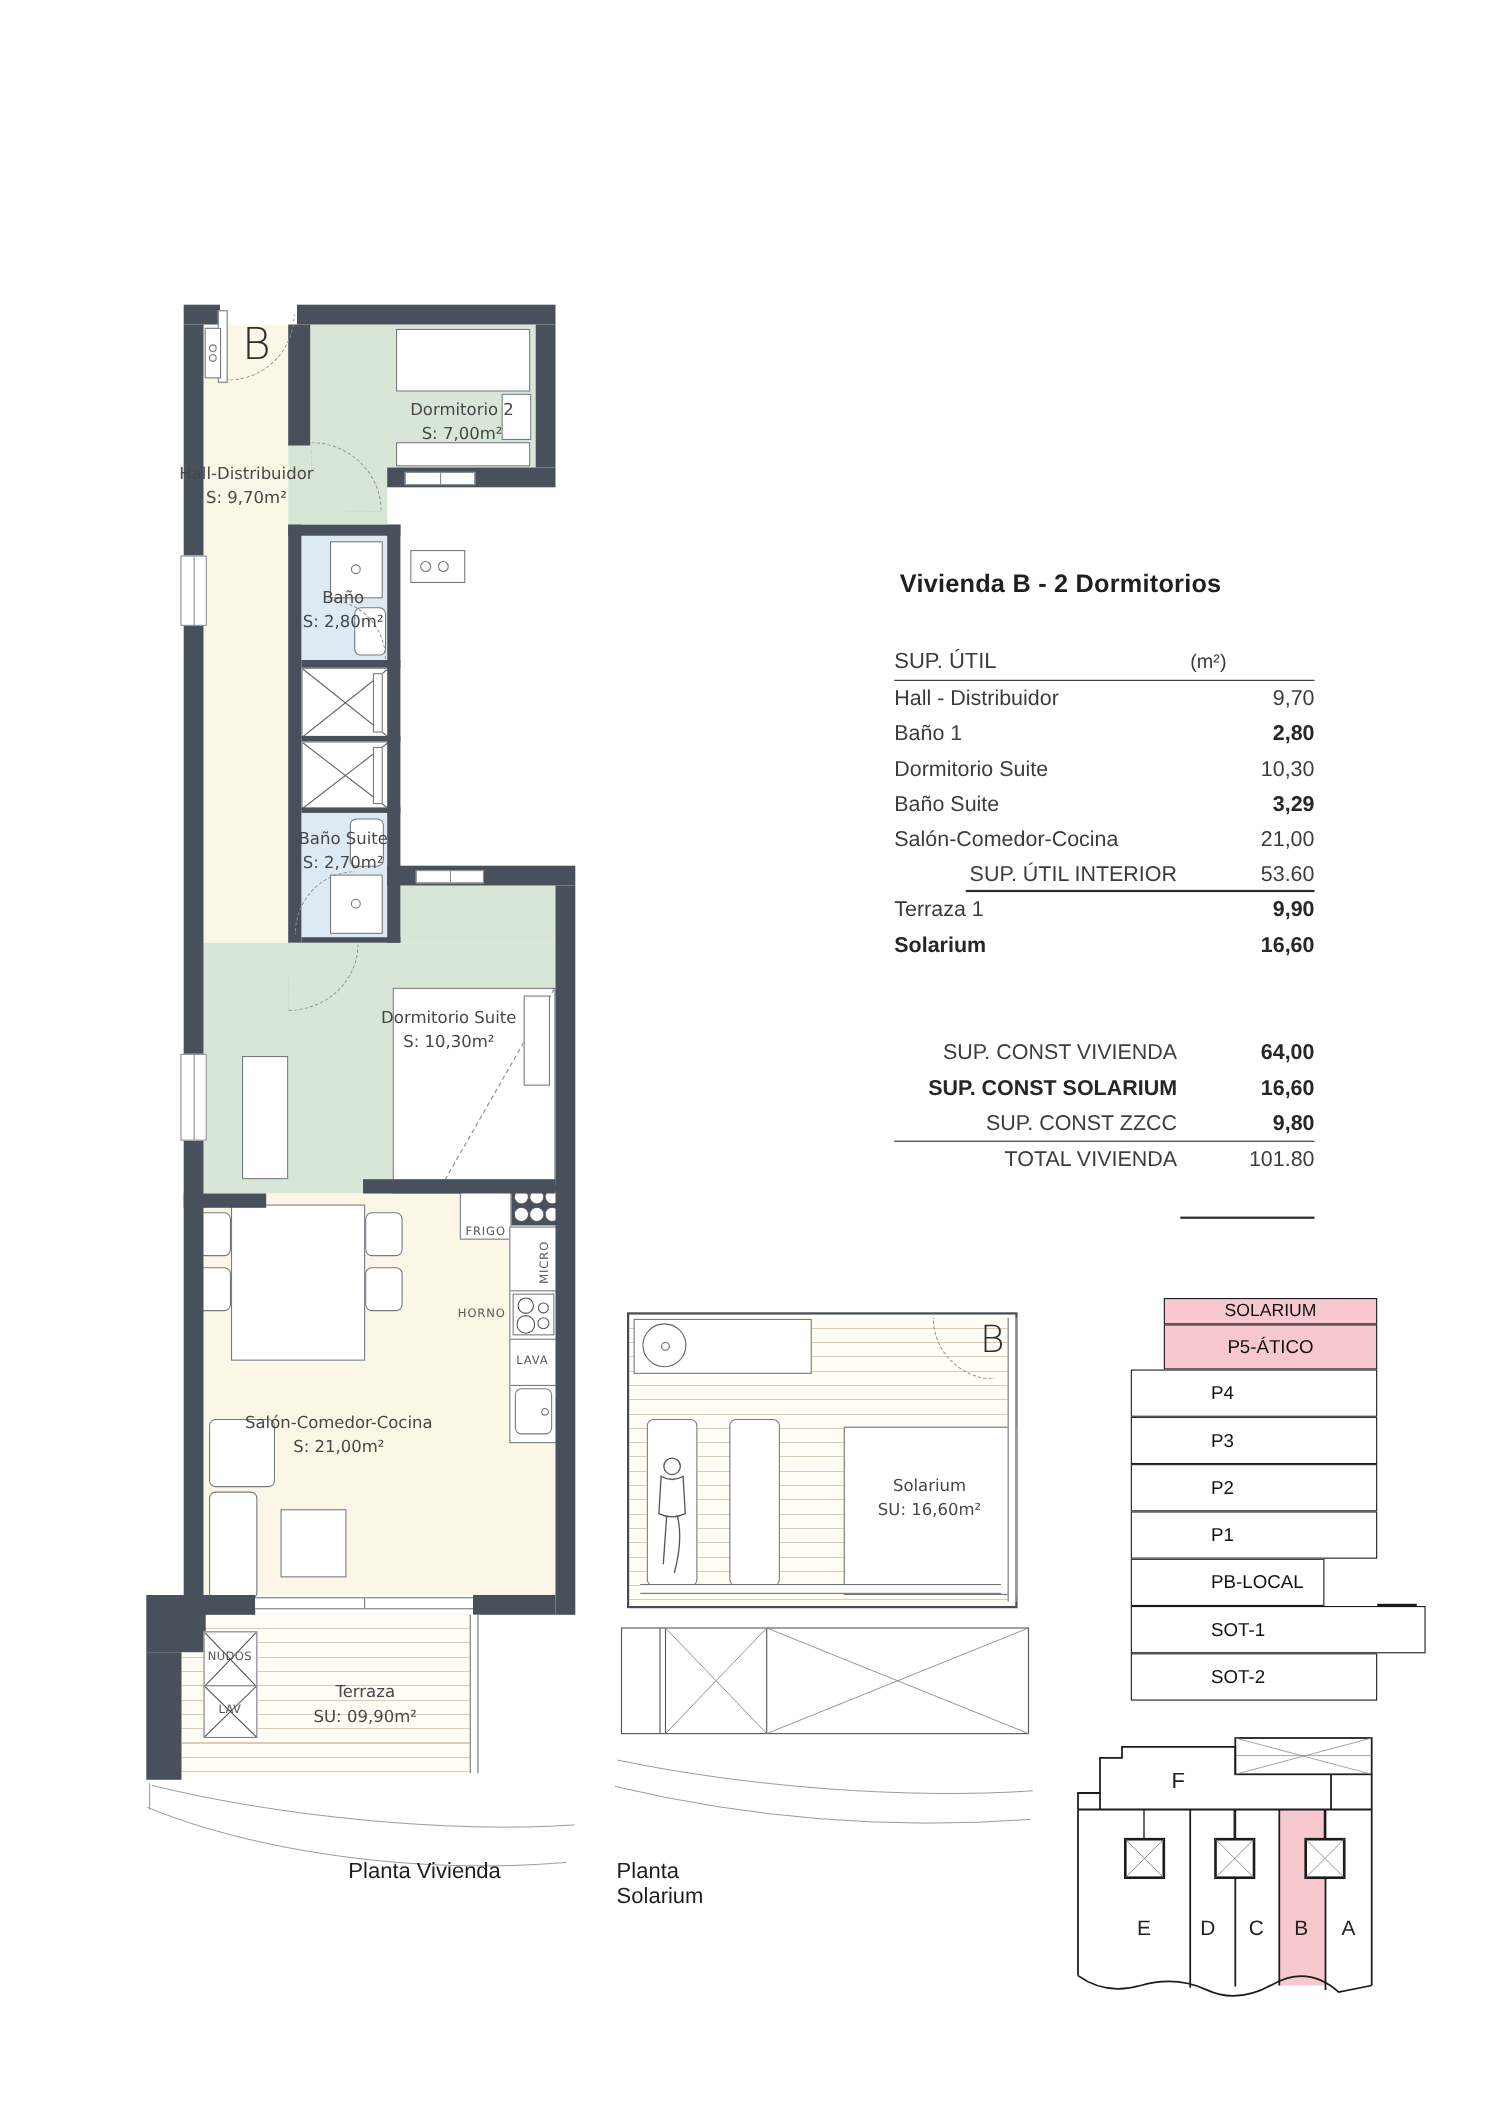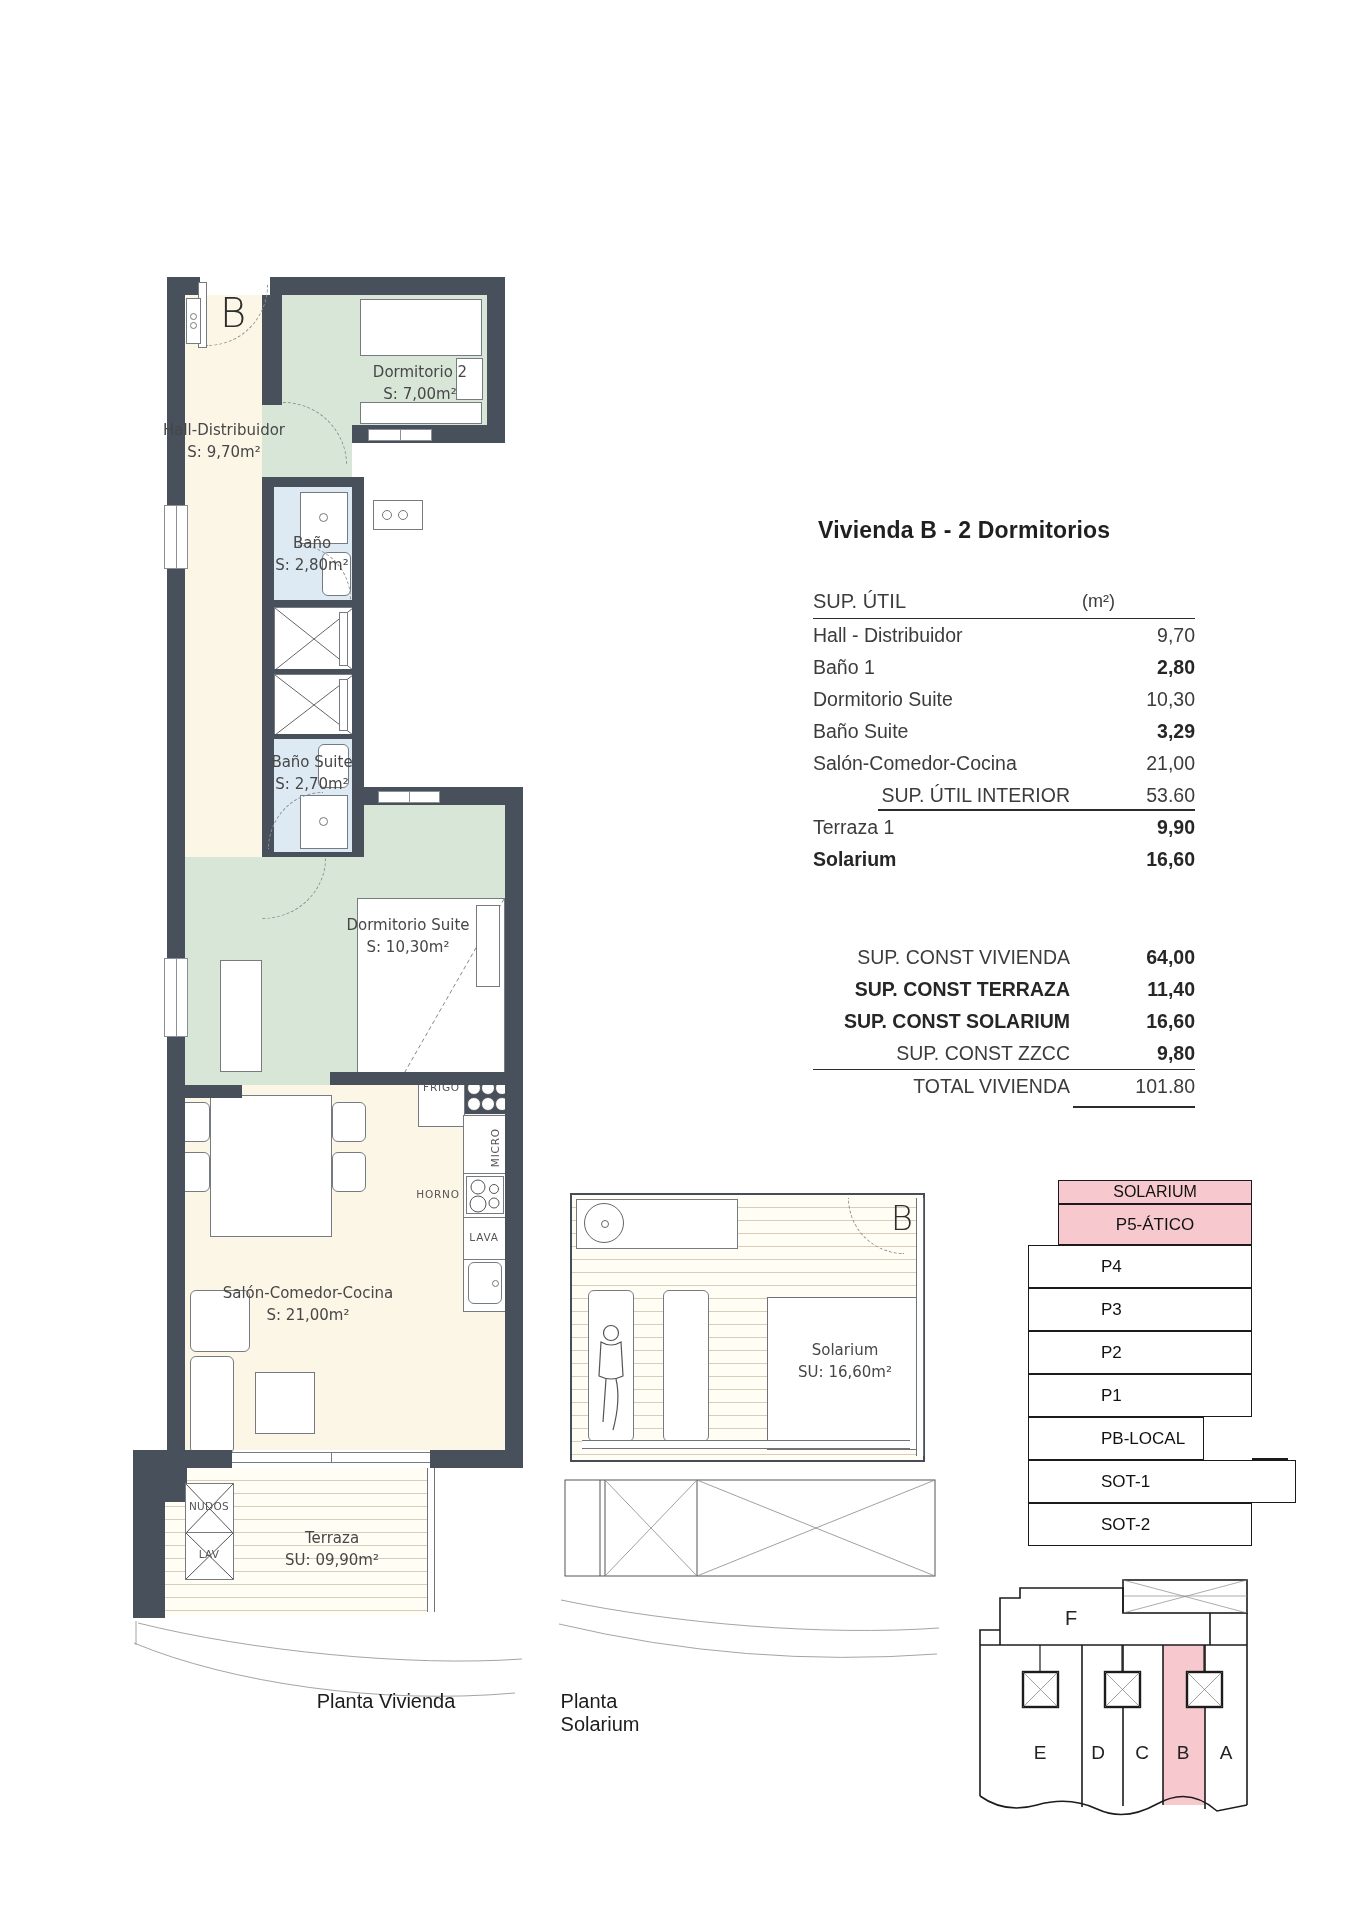--- a/index.html
+++ b/index.html
@@ -107,21 +107,21 @@
     <div class="furn" style="left:210px;top:1095px;width:120px;height:140px"></div>
     <div class="furn rnd" style="left:176px;top:1102px;width:32px;height:38px"></div>
     <div class="furn rnd" style="left:176px;top:1152px;width:32px;height:38px"></div>
     <div class="furn rnd" style="left:332px;top:1102px;width:32px;height:38px"></div>
     <div class="furn rnd" style="left:332px;top:1152px;width:32px;height:38px"></div>
 
     <div class="furn rnd" style="left:190px;top:1290px;width:58px;height:60px"></div>
     <div class="furn rnd" style="left:190px;top:1356px;width:42px;height:96px"></div>
     <div class="furn" style="left:255px;top:1372px;width:58px;height:60px"></div>
 
-    <div class="furn" style="left:418px;top:1080px;width:45px;height:45px;display:flex;align-items:flex-start;justify-content:center">
+    <div class="furn" style="left:418px;top:1080px;width:45px;height:45px;display:flex;align-items:flex-end;justify-content:center">
       <span class="sm">FRIGO</span>
     </div>
     <div class="wall" style="left:465px;top:1078px;width:47px;height:36px">
       <svg class="xsvg" viewBox="0 0 47 36">
           <circle cx="9" cy="10" r="6.5" fill="#fff" stroke="#555"></circle>
           <circle cx="23" cy="10" r="6.5" fill="#fff" stroke="#555"></circle>
           <circle cx="37" cy="10" r="6.5" fill="#fff" stroke="#555"></circle>
           <circle cx="9" cy="26" r="6.5" fill="#fff" stroke="#555"></circle>
           <circle cx="23" cy="26" r="6.5" fill="#fff" stroke="#555"></circle>
           <circle cx="37" cy="26" r="6.5" fill="#fff" stroke="#555"></circle>
@@ -325,24 +325,20 @@
         <span class="v b">16,60</span>
       </div>
   </div>
 
   <div class="tbl" style="top:941px">
     <div class="trow">
         <span class="rlab">SUP. CONST VIVIENDA</span>
         <span class="v b">64,00</span>
       </div>
     <div class="trow">
-        <span class="rlab b">SUP. CONST TERRAZA</span>
-        <span class="v b">11,40</span>
-      </div>
-    <div class="trow">
         <span class="rlab b">SUP. CONST SOLARIUM</span>
         <span class="v b">16,60</span>
       </div>
     <div class="trow" style="border-bottom:1.6px solid #2c2c2c">
         <span class="rlab">SUP. CONST ZZCC</span>
         <span class="v b">9,80</span>
       </div>
     <div class="trow">
         <span class="rlab">TOTAL VIVIENDA</span>
         <span class="v">101.80</span>

